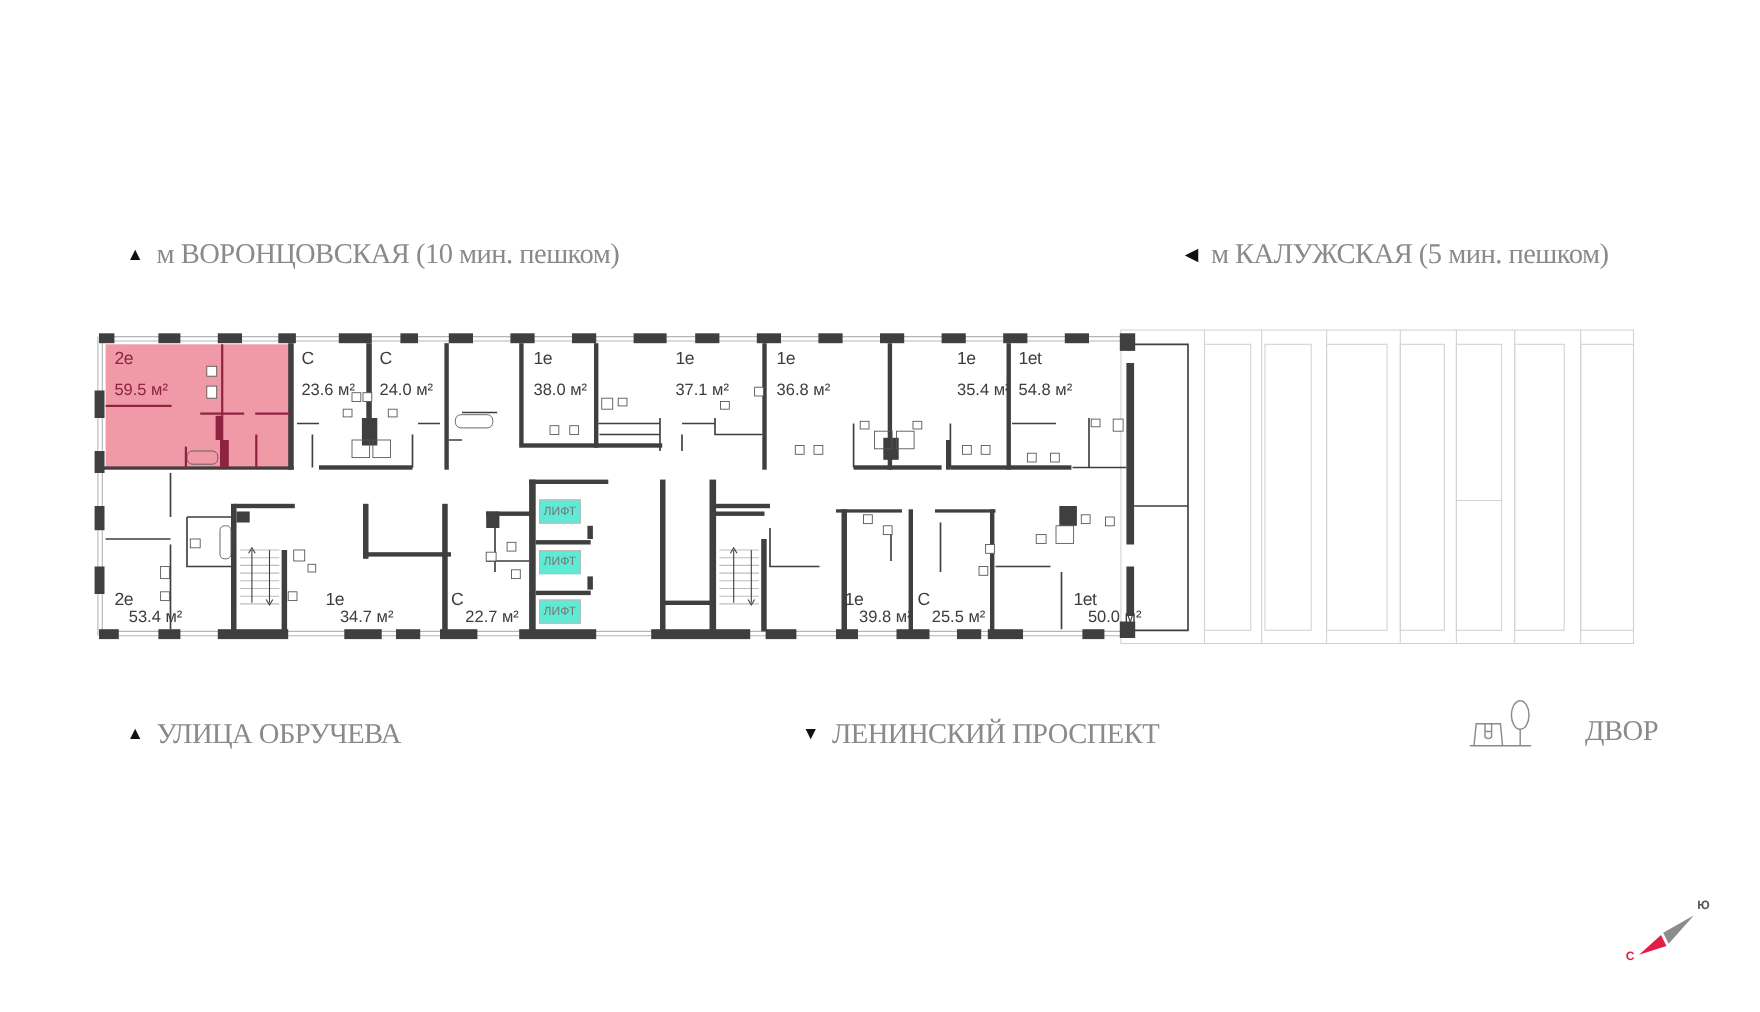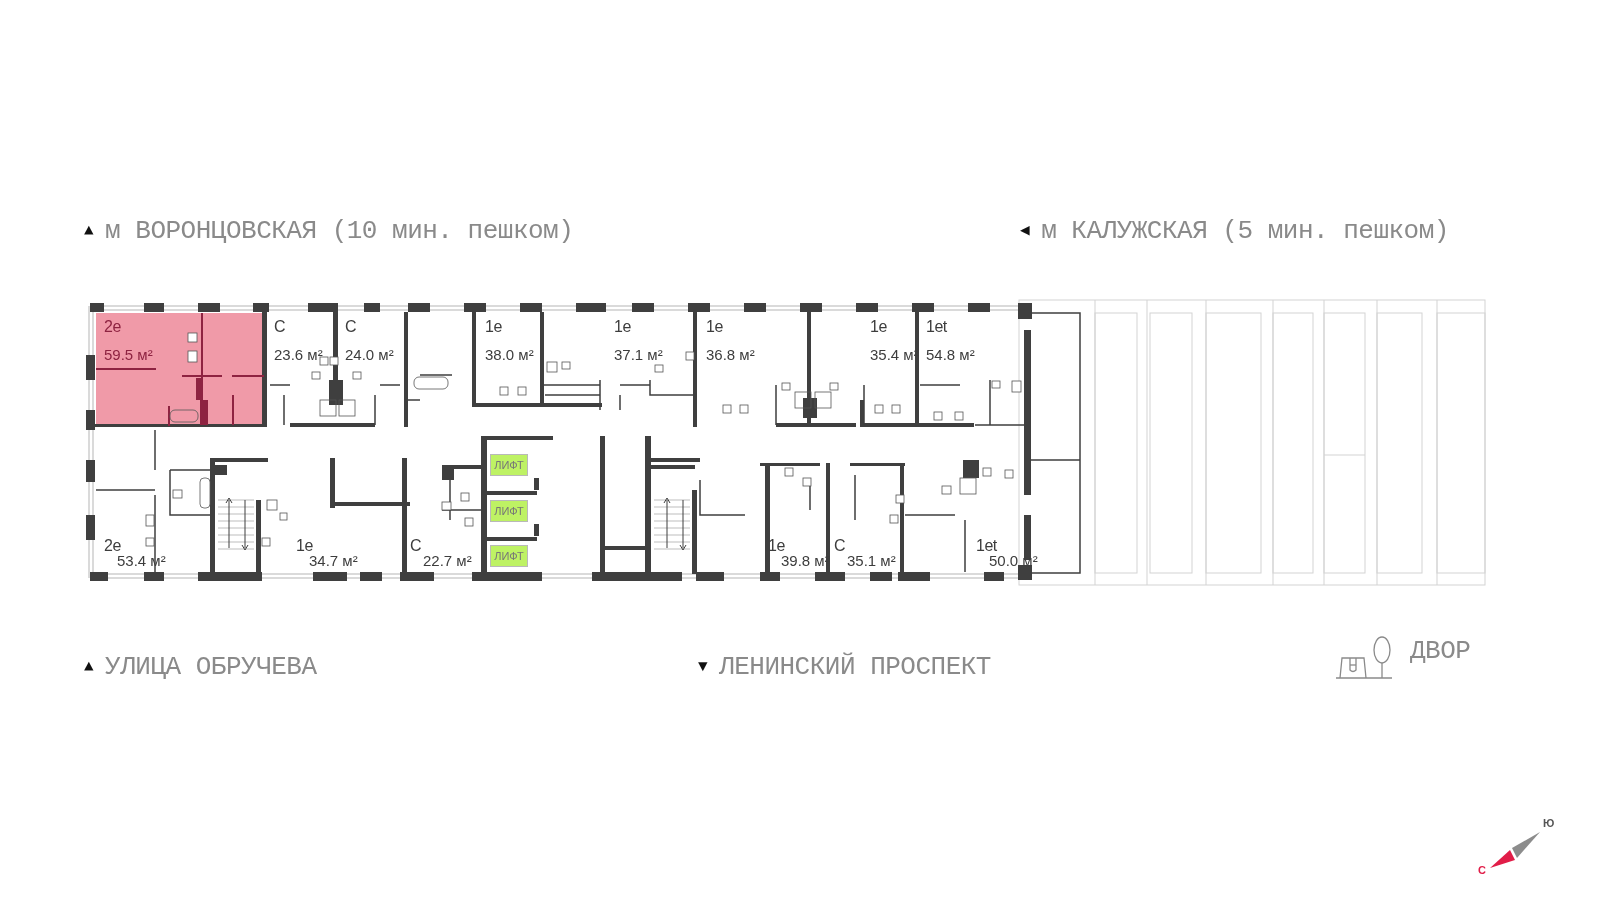--- a/index.html
+++ b/index.html
@@ -1,58 +1,58 @@
 <!DOCTYPE html>
 <html><head>
 <meta charset="utf-8">
 <style>
   html, body { margin: 0; padding: 0; background: #ffffff; }
   body { width: 1600px; height: 920px; position: relative; overflow: hidden;
          font-family: "DejaVu Sans", "Liberation Sans", sans-serif; }
   .label { position: absolute; color: #8a8a8a; font-size: 26px; letter-spacing: -0.5px; white-space: nowrap;
-           font-family: Liberation Mono, monospace; font-stretch: condensed; transform-origin: left center; }
+           font-family: Liberation Serif, serif; font-stretch: condensed; transform-origin: left center; margin-left: 31px; }
   .label .arrow { display: inline-block; color: #111; font-size: 16px; margin-right: 12px; vertical-align: 3px; }
   .unit { position: absolute; cursor: pointer; }
   .unit .type { position: absolute; left: 8px; top: 6px; font-size: 16px; color: #3d3d3d; font-family: "Liberation Sans", sans-serif; line-height: 1; letter-spacing: -0.5px; }
   .unit .area { position: absolute; left: 8px; top: 33px; font-size: 15px; color: #3d3d3d; font-family: "Liberation Sans", sans-serif; white-space: nowrap; }
   .unit.selected .type, .unit.selected .area { color: #8e2341; }
   .unit.bottom .type { top: auto; bottom: 18px; }
   .unit.bottom .area { top: auto; bottom: 3px; padding-left: 13px; }
   .lift { position: absolute; border: 1px solid #b9b9b9; font-size: 11px; color: #777; text-align: center;
-          line-height: 20px; font-family: "Liberation Sans", sans-serif; background: #bef264; }
+          line-height: 20px; font-family: "Liberation Sans", sans-serif; background: #5eead4; }
   .dvor-icon { position: absolute; }
   .compass { position: absolute; }
   .compass-letter { position: absolute; font-size: 11px; font-weight: bold; font-family: "Liberation Sans", sans-serif; }
 </style>
 </head>
 <body>
 
 <div class="label" style="left:84px; top:216px;">
   <span class="arrow">▲</span><span>м ВОРОНЦОВСКАЯ  (10 мин. пешком)</span>
 </div>
-<div class="label" style="left:1020px; top:216px;">
+<div class="label" style="left:1046px; top:216px;">
   <span class="arrow">◀</span><span>м КАЛУЖСКАЯ (5 мин. пешком)</span>
 </div>
 <div class="label" style="left:84px; top:652px;">
   <span class="arrow">▲</span><span>УЛИЦА ОБРУЧЕВА</span>
 </div>
 <div class="label" style="left:698px; top:652px;text-align:center;">
   <span class="arrow">▼</span><span>ЛЕНИНСКИЙ ПРОСПЕКТ</span>
 </div>
 <svg class="dvor-icon" width="60" height="46" style="left:1336px; top:636px;" viewBox="0 0 60 46">
   <g fill="none" stroke="#8a8a8a" stroke-width="1.3">
     <line x1="0" y1="42" x2="56" y2="42"></line>
     <path d="M4 42 L6 22 L28 22 L30 42"></path>
     <path d="M14 22 V34 Q17 37 20 34 V22"></path>
     <line x1="14" y1="29" x2="20" y2="29"></line>
     <ellipse cx="46" cy="14" rx="8" ry="13"></ellipse>
     <line x1="46" y1="27" x2="46" y2="42"></line>
   </g>
 </svg>
-<div class="label" style="left:1410px; top:636px;">
+<div class="label" style="left:1410px; top:650px;">
   <span>ДВОР</span>
 </div>
 
 <svg width="1600" height="920" style="position:absolute; left:0; top:0;" viewBox="0 0 1600 920">
 
   <g fill="none" stroke="#d3d3d3" stroke-width="1">
     <rect x="1019" y="300" width="466" height="285"></rect>
     <line x1="1095" y1="300" x2="1095" y2="585"></line>
     <line x1="1147" y1="300" x2="1147" y2="585"></line>
     <line x1="1206" y1="300" x2="1206" y2="585"></line>
@@ -309,21 +309,21 @@
 <div class="unit bottom" style="left:402px; top:500px; width:78px; height:72px;">
   <span class="type">С</span>
   <span class="area">22.7 м²</span>
 </div>
 <div class="unit bottom" style="left:760px; top:500px; width:66px; height:72px;">
   <span class="type">1е</span>
   <span class="area">39.8 м²</span>
 </div>
 <div class="unit bottom" style="left:826px; top:500px; width:74px; height:72px;">
   <span class="type">С</span>
-  <span class="area">35.1 м²</span>
+  <span class="area">25.5 м²</span>
 </div>
 <div class="unit bottom" style="left:968px; top:500px; width:56px; height:72px;">
   <span class="type">1еt</span>
   <span class="area">50.0 м²</span>
 </div>
 
 <div class="lift" style="left:490px; top:454px; width:36px; height:20px;">ЛИФТ</div>
 <div class="lift" style="left:490px; top:500px; width:36px; height:20px;">ЛИФТ</div>
 <div class="lift" style="left:490px; top:545px; width:36px; height:20px;">ЛИФТ</div>
 

